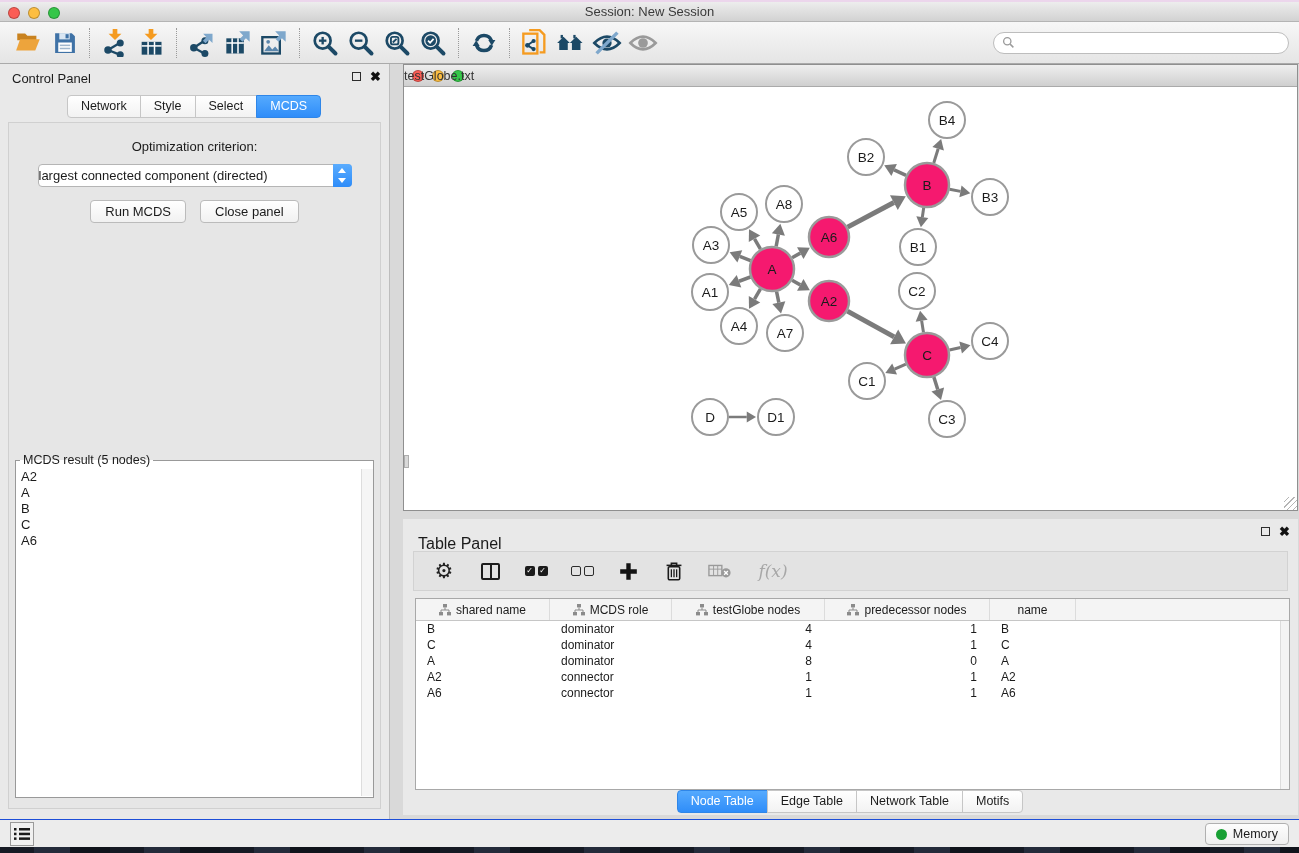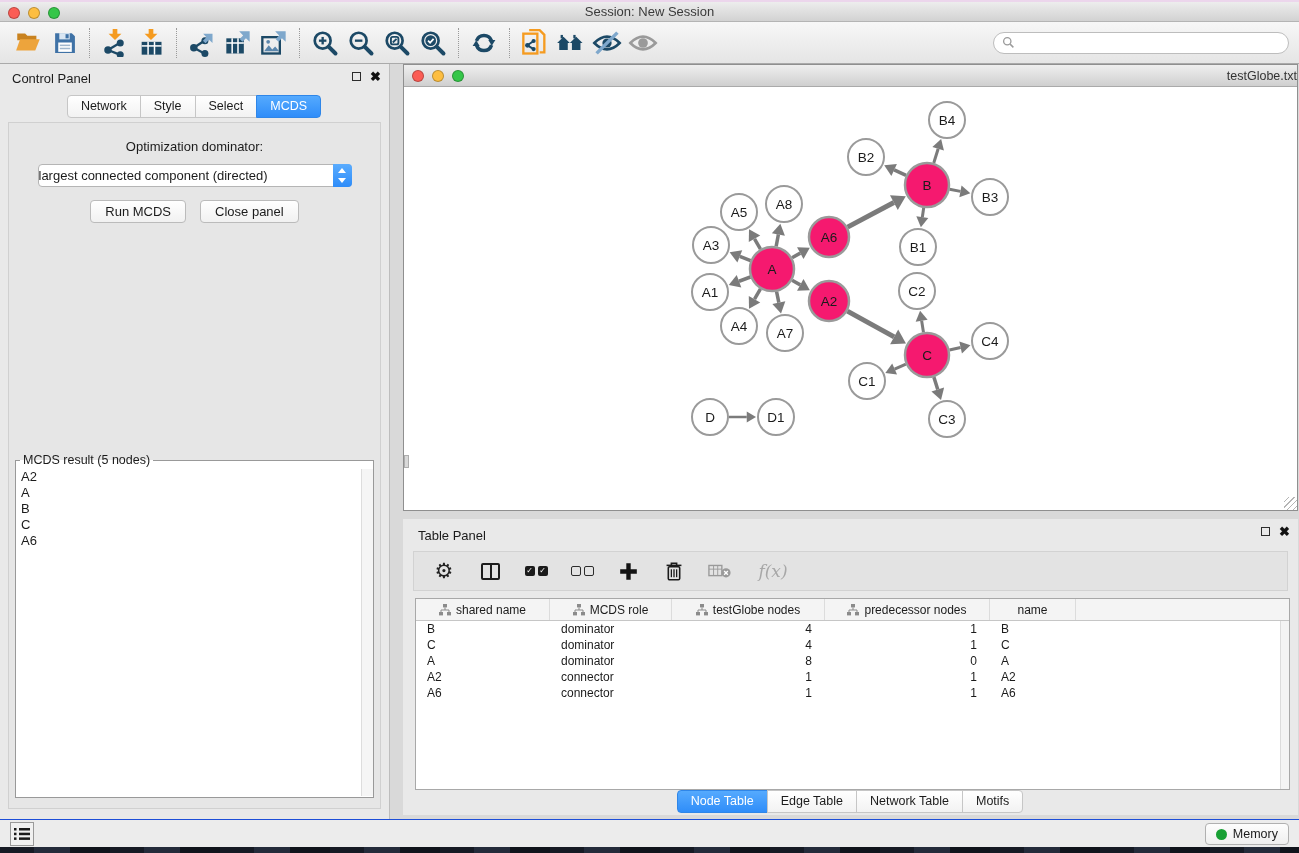--- a/index.html
+++ b/index.html
@@ -65,31 +65,31 @@
   .result-list { position:absolute; left:1px; right:13px; top:2px; bottom:1px; overflow:hidden; }
   .result-item { font-size:13px; line-height:16px; padding-left:4px; }
   .result-scroll { position:absolute; right:0; top:2px; bottom:1px; width:12px;
     background:#f5f5f5; border-left:1px solid #ddd; }
 
   
   .net-frame { position:absolute; left:403px; top:64px; width:895px; height:447px;
     border:1px solid #8f8f8f; background:#fff; }
   .net-title { position:relative; height:22px; background:linear-gradient(#efefef,#cfcfcf);
     border-bottom:1px solid #aaa; }
-  .net-title .title { position:absolute; left:0; right:0; top:4px; text-align:right; font-size:12.5px; color:#333; }
+  .net-title .title { position:absolute; left:0; right:0; top:4px; text-align:left; font-size:12.5px; color:#333; }
   .net-canvas { position:relative; width:893px; height:423px; background:#fff; }
   .net-resize { position:absolute; right:0; bottom:0; width:13px; height:13px;
     background:repeating-linear-gradient(135deg, transparent 0 3px, #b5b5b5 3px 4px); }
   .edge-grip { position:absolute; left:0; top:368px; width:5px; height:13px;
     background:#d9d9d9; border:1px solid #aeaeae; }
 
   
   .table-panel { position:absolute; left:403px; top:519px; width:895px; height:296px; background:#e9e9e9; }
   .tp-head { position:relative; height:26px; }
-  .tp-head .ptitle { position:absolute; left:15px; top:9px; font-size:13px; }
+  .tp-head .ptitle { position:absolute; left:15px; top:16px; font-size:16px; }
   .tp-toolbar { position:absolute; left:10px; right:10px; top:32px; height:40px;
     background:#e3e3e3; border:1px solid #d2d2d2; display:flex; align-items:center;
     padding-left:18px; gap:22px; }
   .tico { display:flex; align-items:center; justify-content:center; width:24px; height:24px; }
   .gear-glyph { font-size:21px; color:#222; line-height:22px; }
   .col-glyph { width:19px; height:17px; border:2px solid #1d1d1d; border-radius:2px; position:relative; }
   .col-glyph:after { content:""; position:absolute; left:50%; top:0; bottom:0; width:2px; background:#1d1d1d; }
   .ck-pair { display:flex; gap:3px; }
   .ck { width:10px; height:10px; border-radius:2px; background:#1b1b1b; color:#fff; font-size:8px;
     line-height:10px; text-align:center; }
@@ -298,21 +298,21 @@
   <div class="control-panel">
     <div class="panel-head">
       <span class="ptitle">Control Panel</span>
       <span class="winbtns">
         <span class="float-sq"></span>
         <span class="close-x">✖</span>
       </span>
     </div>
     <div class="cp-tabs" id="cp-tabs"><div class="tab">Network</div><div class="tab">Style</div><div class="tab">Select</div><div class="tab active">MCDS</div></div>
     <div class="cp-body">
-      <div class="opt-label">Optimization dominator:</div>
+      <div class="opt-label">Optimization criterion:</div>
       <div class="combo-row">
         <div class="combo">
           <span class="cval">largest connected component (directed)</span>
           <span class="stepper">
               <i class="up"></i>
               <i class="dn"></i>
             </span>
         </div>
       </div>
       <div class="btn-row">

